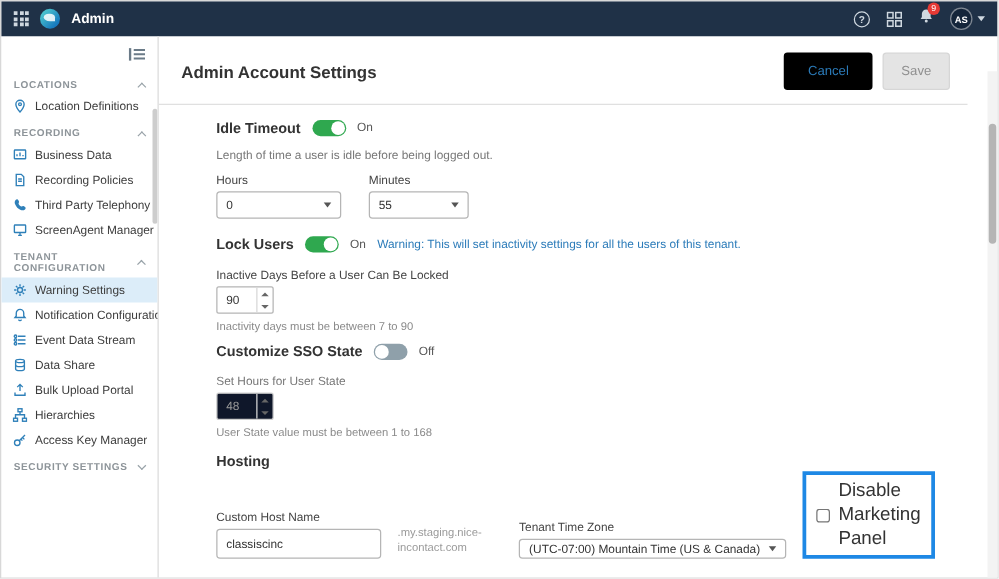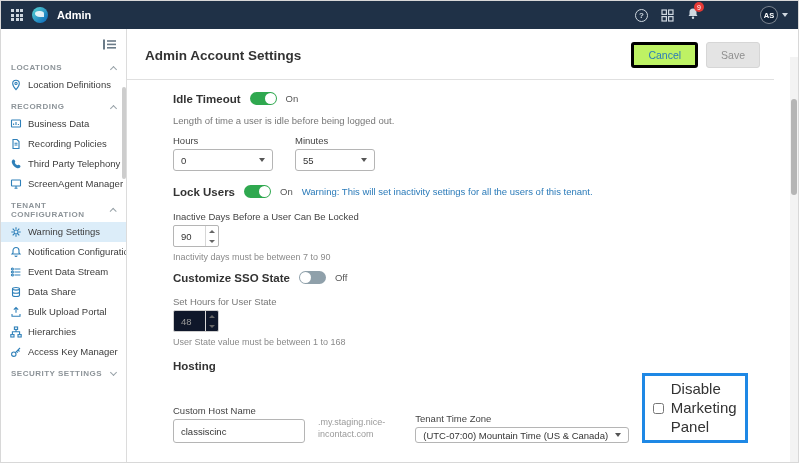--- a/index.html
+++ b/index.html
@@ -13,46 +13,46 @@
   .waffle i { width:3px; height:3px; background:#cfd8e0; display:block; }
   .brand-logo { width:16px; height:16px; border-radius:50%; background:linear-gradient(135deg,#49c0cd 20%,#1779be 80%); position:relative; }
   .brand-logo:after { content:""; position:absolute; left:3px; top:4px; width:9px; height:6px; border-radius:50% 50% 0 60%; background:rgba(255,255,255,.85); }
   .tb-title { font-size:11px; font-weight:bold; color:#fff; }
   .tb-right { margin-left:auto; display:flex; align-items:center; gap:13px; }
   .help-icon { width:13px; height:13px; border:1.2px solid #cfd8e0; border-radius:50%; font-size:8px; font-weight:bold; color:#cfd8e0; display:flex; align-items:center; justify-content:center; cursor:pointer; }
   .tb-ic { display:flex; cursor:pointer; }
   .bell-wrap { position:relative; cursor:pointer; }
   .badge { position:absolute; top:-4px; right:-5px; min-width:10px; height:10px; border-radius:5px; background:#e53935; color:#fff; font-size:7px; display:flex; align-items:center; justify-content:center; padding:0 2px; }
   .avatar-wrap { display:flex; align-items:center; gap:4px; cursor:pointer; }
-  .avatar { width:18px; height:18px; border-radius:50%; background:#14253a; border:1px solid rgba(255,255,255,.45); color:#fff; font-size:7.5px; font-weight:bold; display:flex; align-items:center; justify-content:center;margin-left:48px; }
+  .avatar { width:18px; height:18px; border-radius:50%; background:#14253a; border:1px solid rgba(255,255,255,.45); color:#fff; font-size:7.5px; font-weight:bold; display:flex; align-items:center; justify-content:center; }
   .caret-down { width:0; height:0; border-left:3.5px solid transparent; border-right:3.5px solid transparent; border-top:4px solid #cfd8e0; }
 
   
   .body { display:flex; height:435px; position:relative; }
 
   
   .sidebar { width:126px; min-width:126px; border-right:1px solid #dcdcdc; position:relative; padding-top:4px; overflow:hidden; }
   .collapse-row { display:flex; justify-content:flex-end; padding:3px 10px 2px; }
   .sec-head { display:flex; justify-content:space-between; align-items:center; padding:7px 10px 3px 10px; color:#8d9499; font-size:8px; font-weight:bold; letter-spacing:.5px; cursor:pointer; }
   .chev { width:5px; height:5px; border-right:1.3px solid #98a2a8; border-bottom:1.3px solid #98a2a8; display:inline-block; }
   .chev.up { transform:rotate(-135deg); margin-top:3px; }
   .chev.down { transform:rotate(45deg); margin-bottom:2px; }
-  .item { display:flex; gap:6px; padding:4px 4px 4px 9px; font-size:9.5px; color:#3c3c3c; white-space:nowrap; cursor:pointer; }
+  .item { display:flex; align-items:center; gap:6px; padding:4px 4px 4px 9px; font-size:9.5px; color:#3c3c3c; white-space:nowrap; cursor:pointer; }
   .item.selected { background:#dcedf9; }
   .icn { width:12px; height:12px; display:flex; align-items:center; justify-content:center; color:#2f80b9; flex:0 0 12px; }
   .icn svg { display:block; }
   .side-thumb { position:absolute; right:0; top:58px; width:4px; height:92px; background:#cdcdcd; border-radius:2px; }
 
   
   .main { flex:1; position:relative; overflow:hidden; padding-right:24px; }
   .main-header { display:flex; align-items:center; padding:13px 14px 11px 18px; border-bottom:1px solid #e0e0e0; }
   .page-title { font-size:13.5px; font-weight:bold; color:#333; }
   .hdr-btns { margin-left:auto; display:flex; gap:8px; }
   .btn { font-size:10.5px; padding:4px 14px; border-radius:3px; cursor:pointer; }
-  .btn.cancel { border:3px solid #000000; color:#2b7bb9; background:#bef264; }
+  .btn.cancel { border:5px solid #000000; color:#2b7bb9; background:#000000; }
   .btn.save { border:1px solid #d6d6d6; color:#8f8f8f; background:#e4e4e4; }
 
   .content { padding:12px 26px 0 46px; }
   .row { display:flex; align-items:center; gap:9px; }
   .bold-label { font-size:11.5px; font-weight:bold; color:#333; }
   .state { font-size:9.5px; color:#555; }
   .warn { font-size:9.5px; color:#2b7bb9; }
 
   .toggle { width:27px; height:13px; border-radius:7px; position:relative; cursor:pointer; flex:0 0 27px; }
   .toggle.on { background:#2fa84f; }

